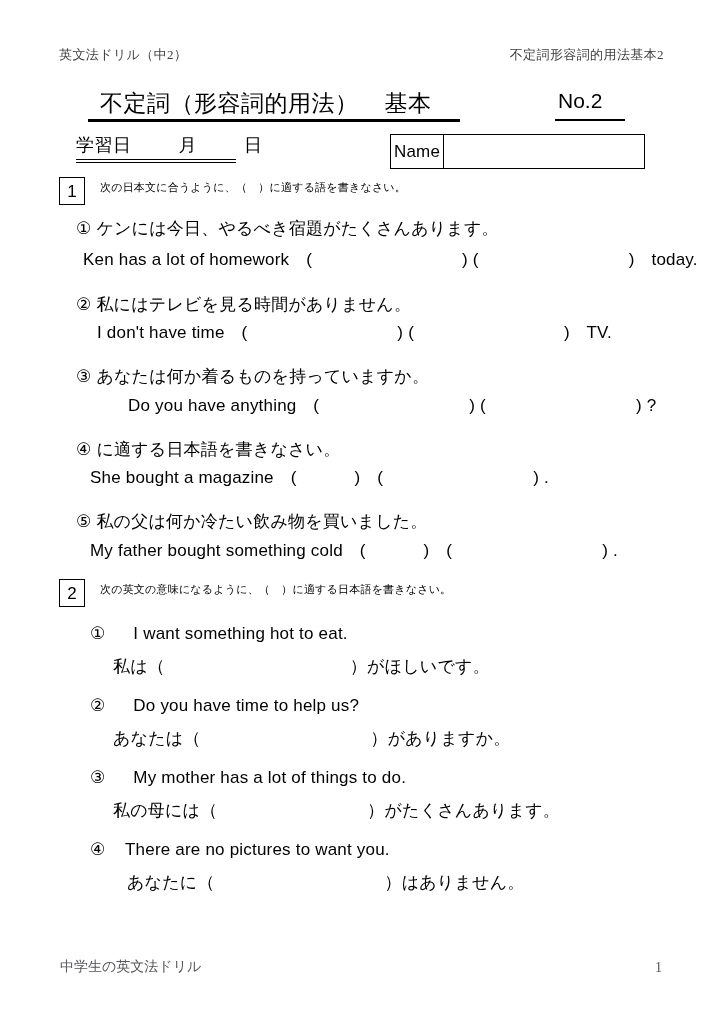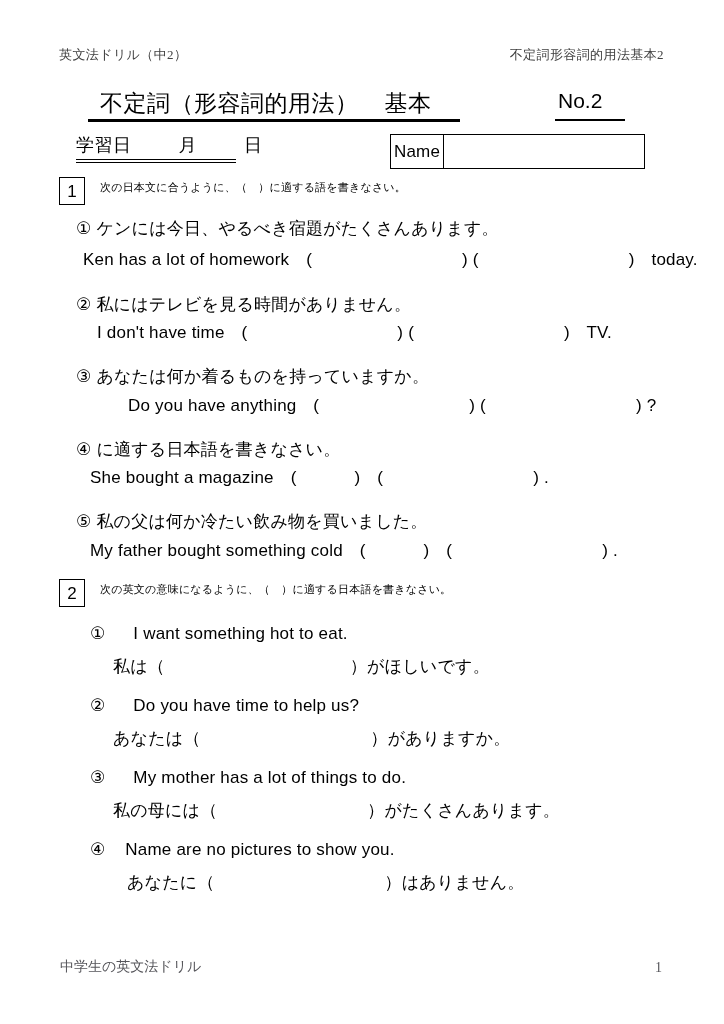--- a/index.html
+++ b/index.html
@@ -305,21 +305,21 @@
   </div>
   <div class="line line-ja" style="left:113px; top:799px;">
     <span>私の母には（</span>
     <span class="blank" style="width:140px"></span>
     <span>）がたくさんあります。</span>
   </div>
 
   <div class="line line-en" style="left:90px; top:839px;">
     <span>④</span>
     <span class="blank" style="width:10px"></span>
-    <span>Name are no pictures to show you.</span>
+    <span>There are no pictures to want you.</span>
   </div>
   <div class="line line-ja" style="left:113px; top:871px;margin-left:14px;">
     <span>あなたに（</span>
     <span class="blank" style="width:160px"></span>
     <span>）はありません。</span>
   </div>
 
   <div class="footer footer-left">中学生の英文法ドリル</div>
   <div class="footer footer-right">1</div>
 

